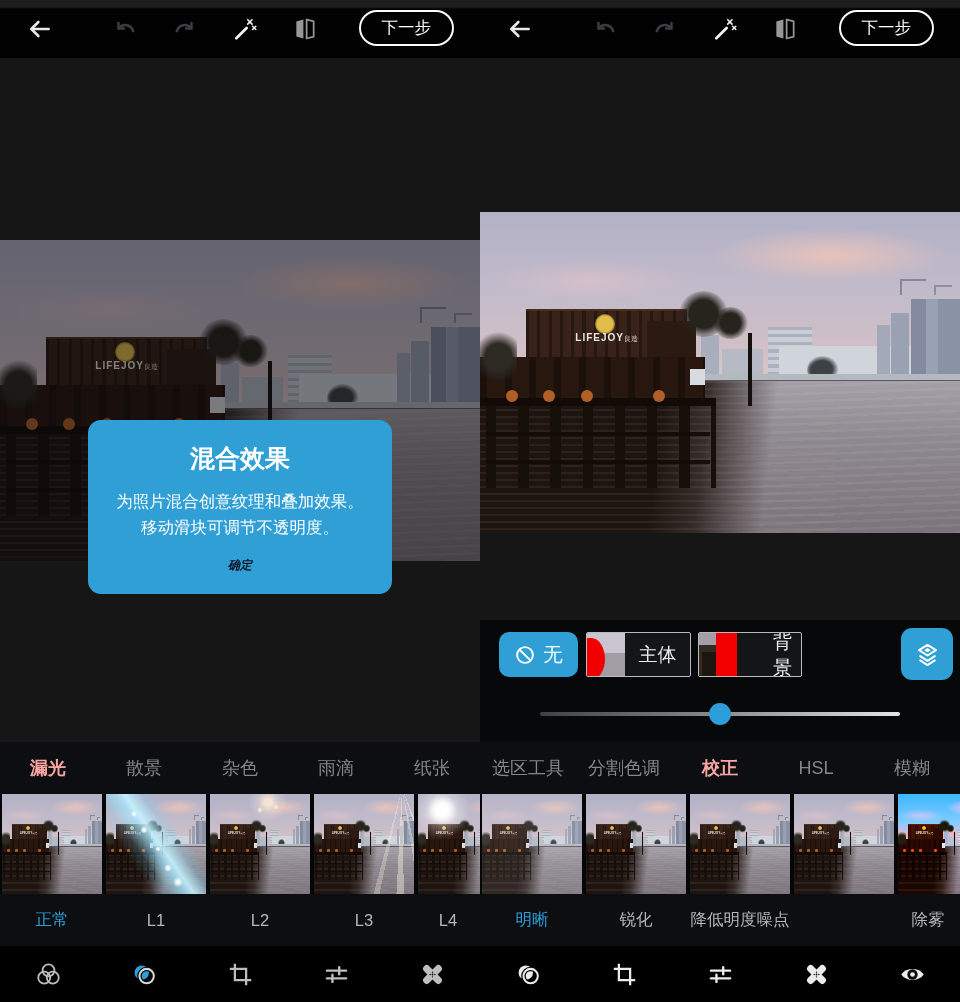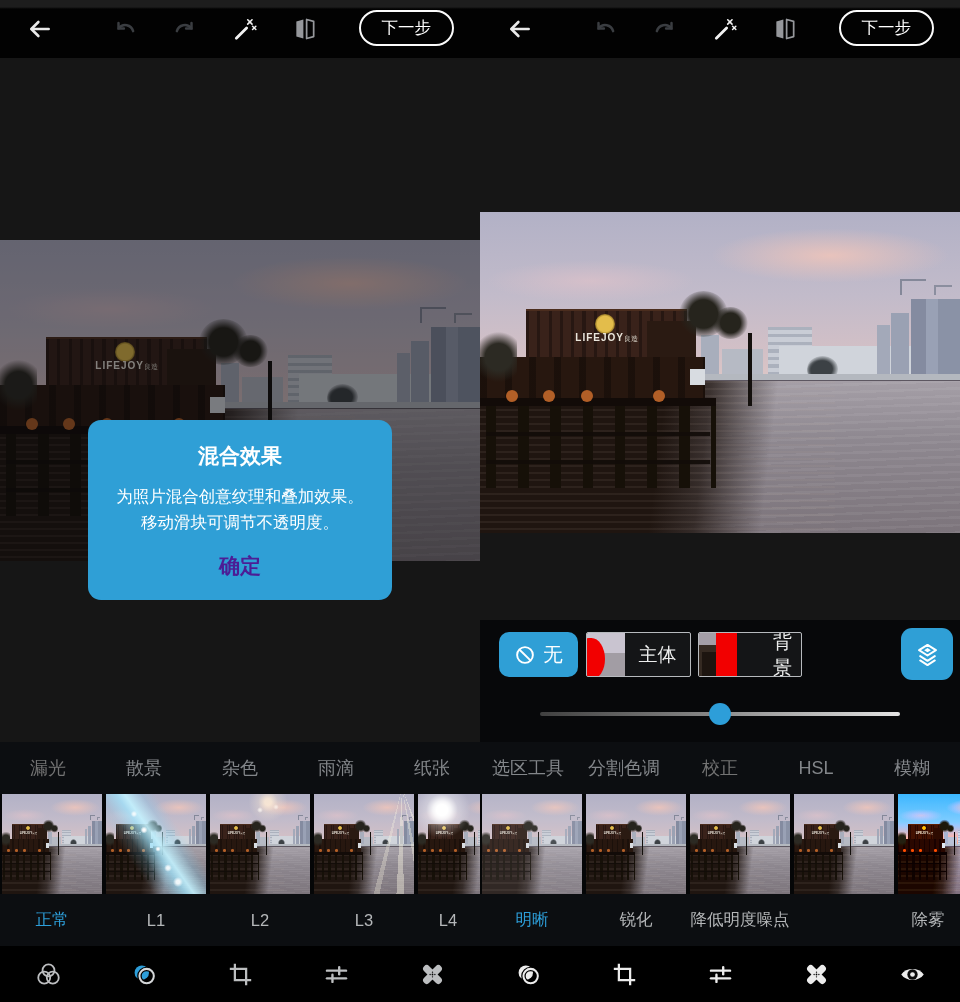--- a/index.html
+++ b/index.html
@@ -77,23 +77,23 @@
   .pp-ring.r1{left:9%;}.pp-ring.r2{left:22%;}.pp-ring.r3{left:35%;}.pp-ring.r4{left:60%;}
   .pp-palm{border-radius:50%;}
   .pp-palm.p1{left:69%;top:1%;width:17%;height:23%;background:radial-gradient(circle,#26241d 42%,rgba(38,36,29,0) 74%);}
   .pp-palm.p2{left:81%;top:9%;width:12%;height:16%;background:radial-gradient(circle,#26241d 42%,rgba(38,36,29,0) 74%);}
   .pp-bush{left:0;top:20%;width:13%;height:28%;background:radial-gradient(circle,#2c2a23 40%,rgba(44,42,35,0) 75%);}
   .pp-lamp{left:93%;top:22%;width:1.4%;height:37%;background:#14100d;}
 
   
   .dialog{position:absolute;left:88px;top:420px;width:304px;background:#2f9fd6;border-radius:13px;z-index:7;
     text-align:center;padding:22px 0 18px;}
-  .dialog-title{font-size:21px;font-weight:700;color:#fff;}
+  .dialog-title{font-size:25px;font-weight:700;color:#fff;}
   .dialog-body{margin:13px auto 0;width:252px;font-size:16.5px;line-height:1.6;color:#fff;}
-  .dialog-ok{margin-top:14px;font-size:21px;font-weight:700;color:#4c1d95;display:inline-block;padding:2px 10px;}
+  .dialog-ok{margin-top:14px;font-size:12px;font-weight:700;color:#0f172a;display:inline-block;padding:2px 10px;font-style:italic;}
 
   
   .sel-zone{position:absolute;left:0;right:0;top:620px;height:122px;background:#07080a;}
   .chip-none{position:absolute;left:19px;top:12px;width:79px;height:45px;border-radius:10px;background:#2f9fd6;
     display:flex;align-items:center;justify-content:center;gap:7px;color:#fff;font-size:19.5px;}
   .chip-none .nico{width:22px;height:22px;}
   .chip{position:absolute;top:12px;height:45px;border-radius:2px;border:1.5px solid #b7babe;background:#141517;
     display:flex;overflow:hidden;color:#eceded;font-size:19px;}
   .chip.subject{left:106px;width:105px;}
   .chip.bg{left:218px;width:104px;gap:36px;}
@@ -109,21 +109,21 @@
     display:flex;align-items:center;justify-content:center;}
   .layers-btn svg{width:27px;height:27px;}
   .slider-row{position:absolute;left:60px;right:60px;top:83px;height:22px;}
   .slider-track{position:absolute;left:0;right:0;top:9px;height:4px;border-radius:2px;
     background:linear-gradient(90deg,#404040,#8b8b8b 50%,#e4e4e4);}
   .slider-thumb{position:absolute;left:calc(50% - 11px);top:0;width:22px;height:22px;border-radius:50%;background:#2d9ed9;}
 
   
   .tabs{position:absolute;left:0;right:0;top:742px;height:52px;background:#0c0e11;display:flex;}
   .tab{width:96px;display:flex;align-items:center;justify-content:center;font-size:18px;color:#83868a;white-space:nowrap;}
-  .tab.active{color:#737373;font-weight:400;}
+  .tab.active{color:#fca5a5;font-weight:700;}
 
   .thumbs{position:absolute;left:0;right:0;top:794px;height:100px;background:#050607;}
   .thumb{position:absolute;top:0;width:100px;height:100px;overflow:hidden;background:#111;}
   .t1{left:2px;}.t2{left:106px;}.t3{left:210px;}.t4{left:314px;}.t5{left:418px;}
   .thumb .pp-sign{font-size:3px;letter-spacing:0;}
   .thumb .pp-sign .cn{font-size:2.5px;}
   .thumb .pp-top{border-top-width:1px;}
   .thumb .crane.cr1,.thumb .crane.cr2{border-width:1px;}
   .fx{position:absolute;inset:0;z-index:3;}
   .fx.beam{background:

